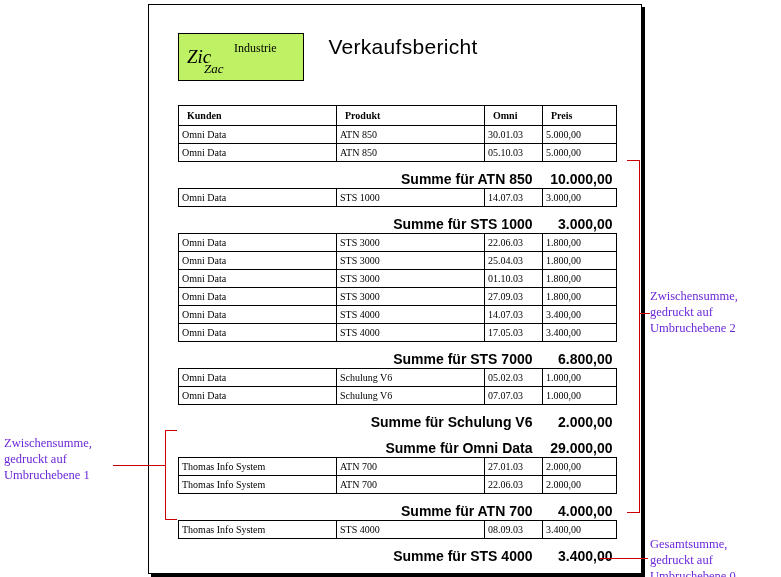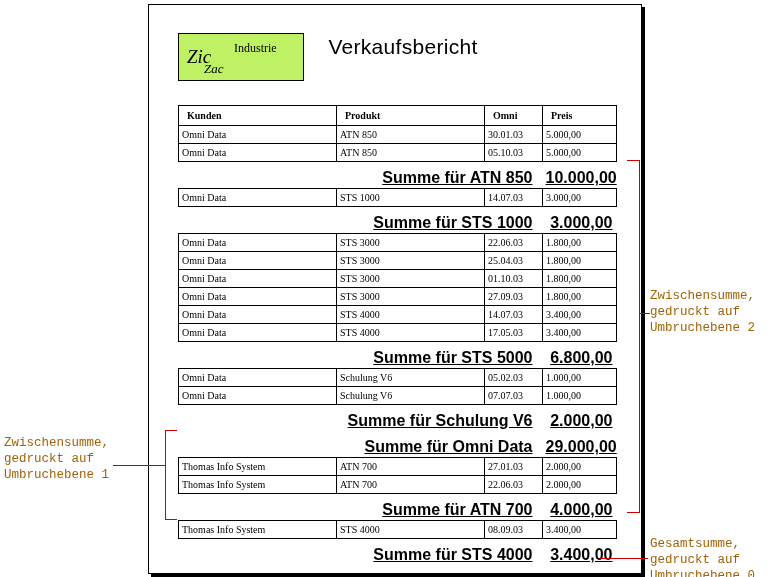--- a/index.html
+++ b/index.html
@@ -82,38 +82,37 @@
   col.c-datum{width:58px;}
   col.c-preis{width:74px;}
   td.num{text-align:right;padding-right:4px;}
   td.datum{text-align:left;}
 
   
   tr.summary td{
     border:none;
     font-family:"Liberation Sans", sans-serif;
     font-weight:bold;
-    font-size:16px;
+    font-size:14px;
     height:22px;
     padding-top:3px;
     vertical-align:bottom;
-    text-decoration:underline;
   }
   tr.summary td.label{text-align:right;padding-right:10px;}
   tr.summary td.value{text-align:right;padding-right:4px;}
 
   
   tr.summary.lvl1 td.label,tr.summary.lvl0 td.label{padding-right:10px;}
 
   
   .annot{
     position:absolute;
-    font-family:Liberation Mono, monospace;
+    font-family:Liberation Serif, serif;
     font-size:12.5px;
-    color:#a16207;
+    color:#6d28d9;
     line-height:16px;
   }
   #annot-left{left:4px;top:435px;width:142px;}
   #annot-right-2{left:650px;top:288px;width:130px;}
   #annot-right-0{left:650px;top:536px;width:130px;}
 
   
   .redline{position:absolute;background:#cc0000;}
   .redline.h{height:1px;}
   .redline.v{width:1px;}
@@ -220,21 +219,21 @@
               <td class="datum">14.07.03</td>
               <td class="num">3.400,00</td>
             </tr>
             <tr>
               <td>Omni Data</td>
               <td>STS 4000</td>
               <td class="datum">17.05.03</td>
               <td class="num">3.400,00</td>
             </tr>
             <tr class="summary lvl2">
-              <td class="label" colspan="3">Summe für STS 5000</td>
+              <td class="label" colspan="3">Summe für STS 7000</td>
               <td class="value">6.800,00</td>
             </tr>
             <tr>
               <td>Omni Data</td>
               <td>Schulung V6</td>
               <td class="datum">05.02.03</td>
               <td class="num">1.000,00</td>
             </tr>
             <tr>
               <td>Omni Data</td>

